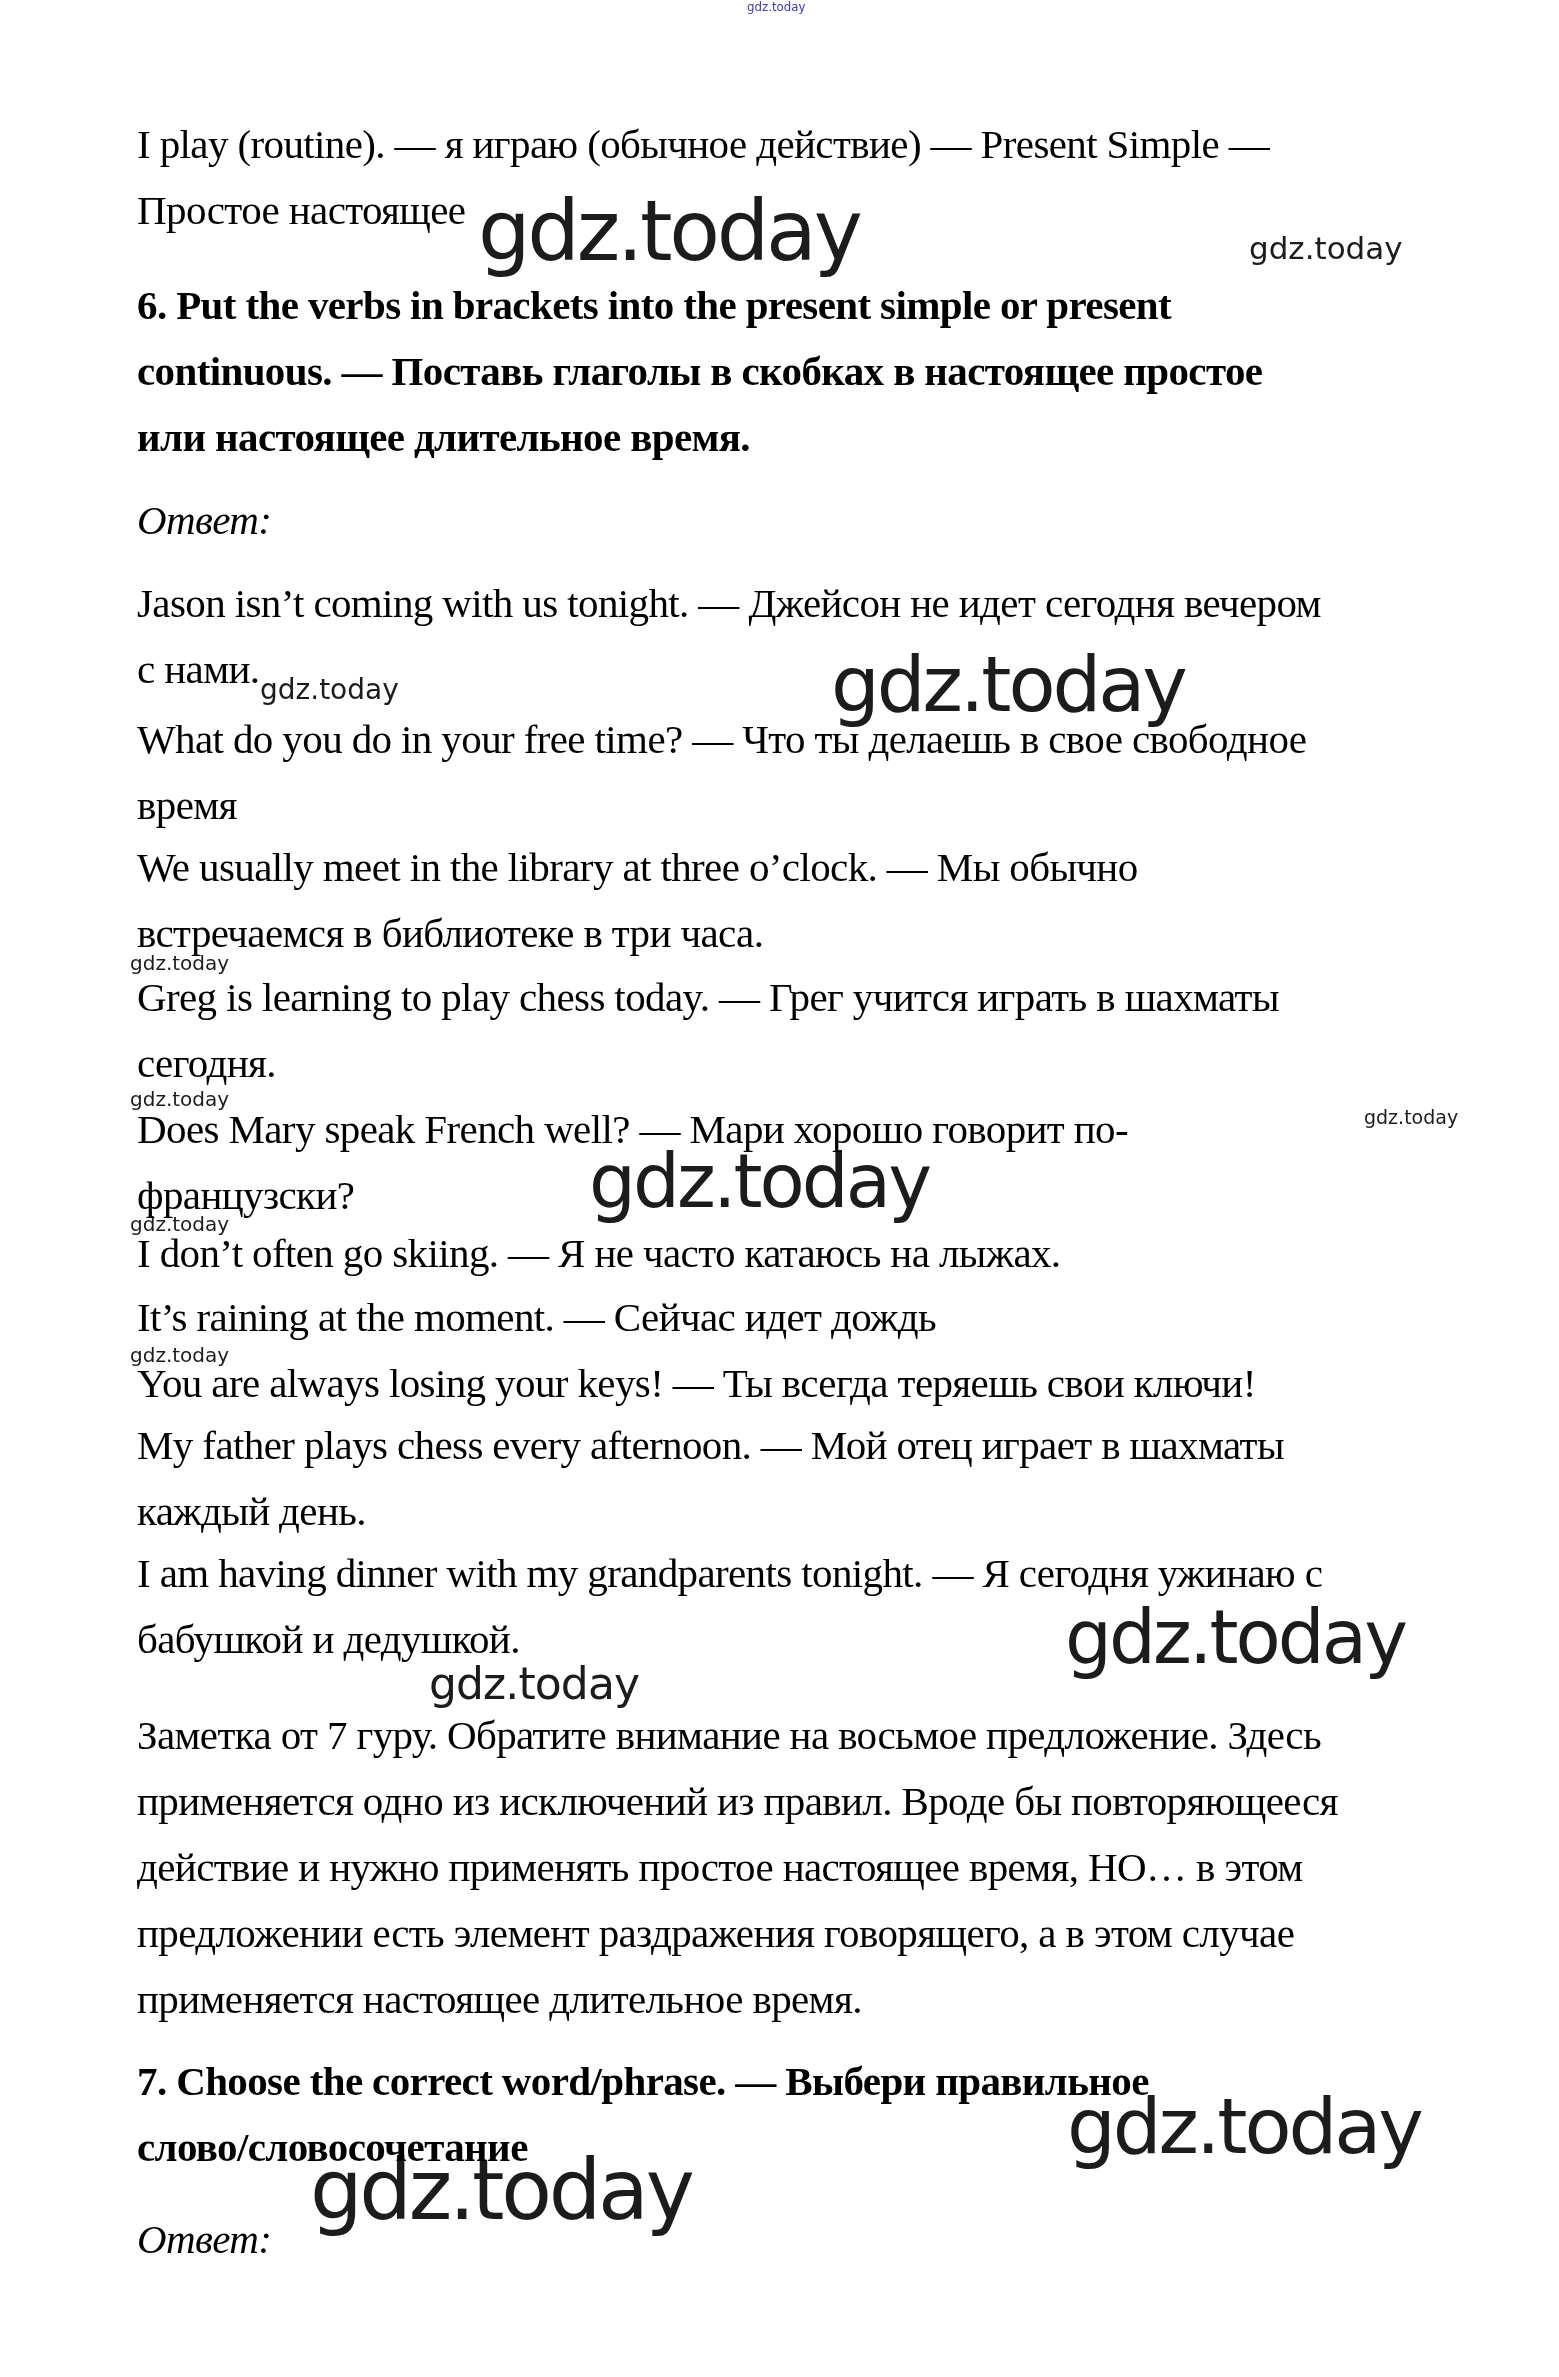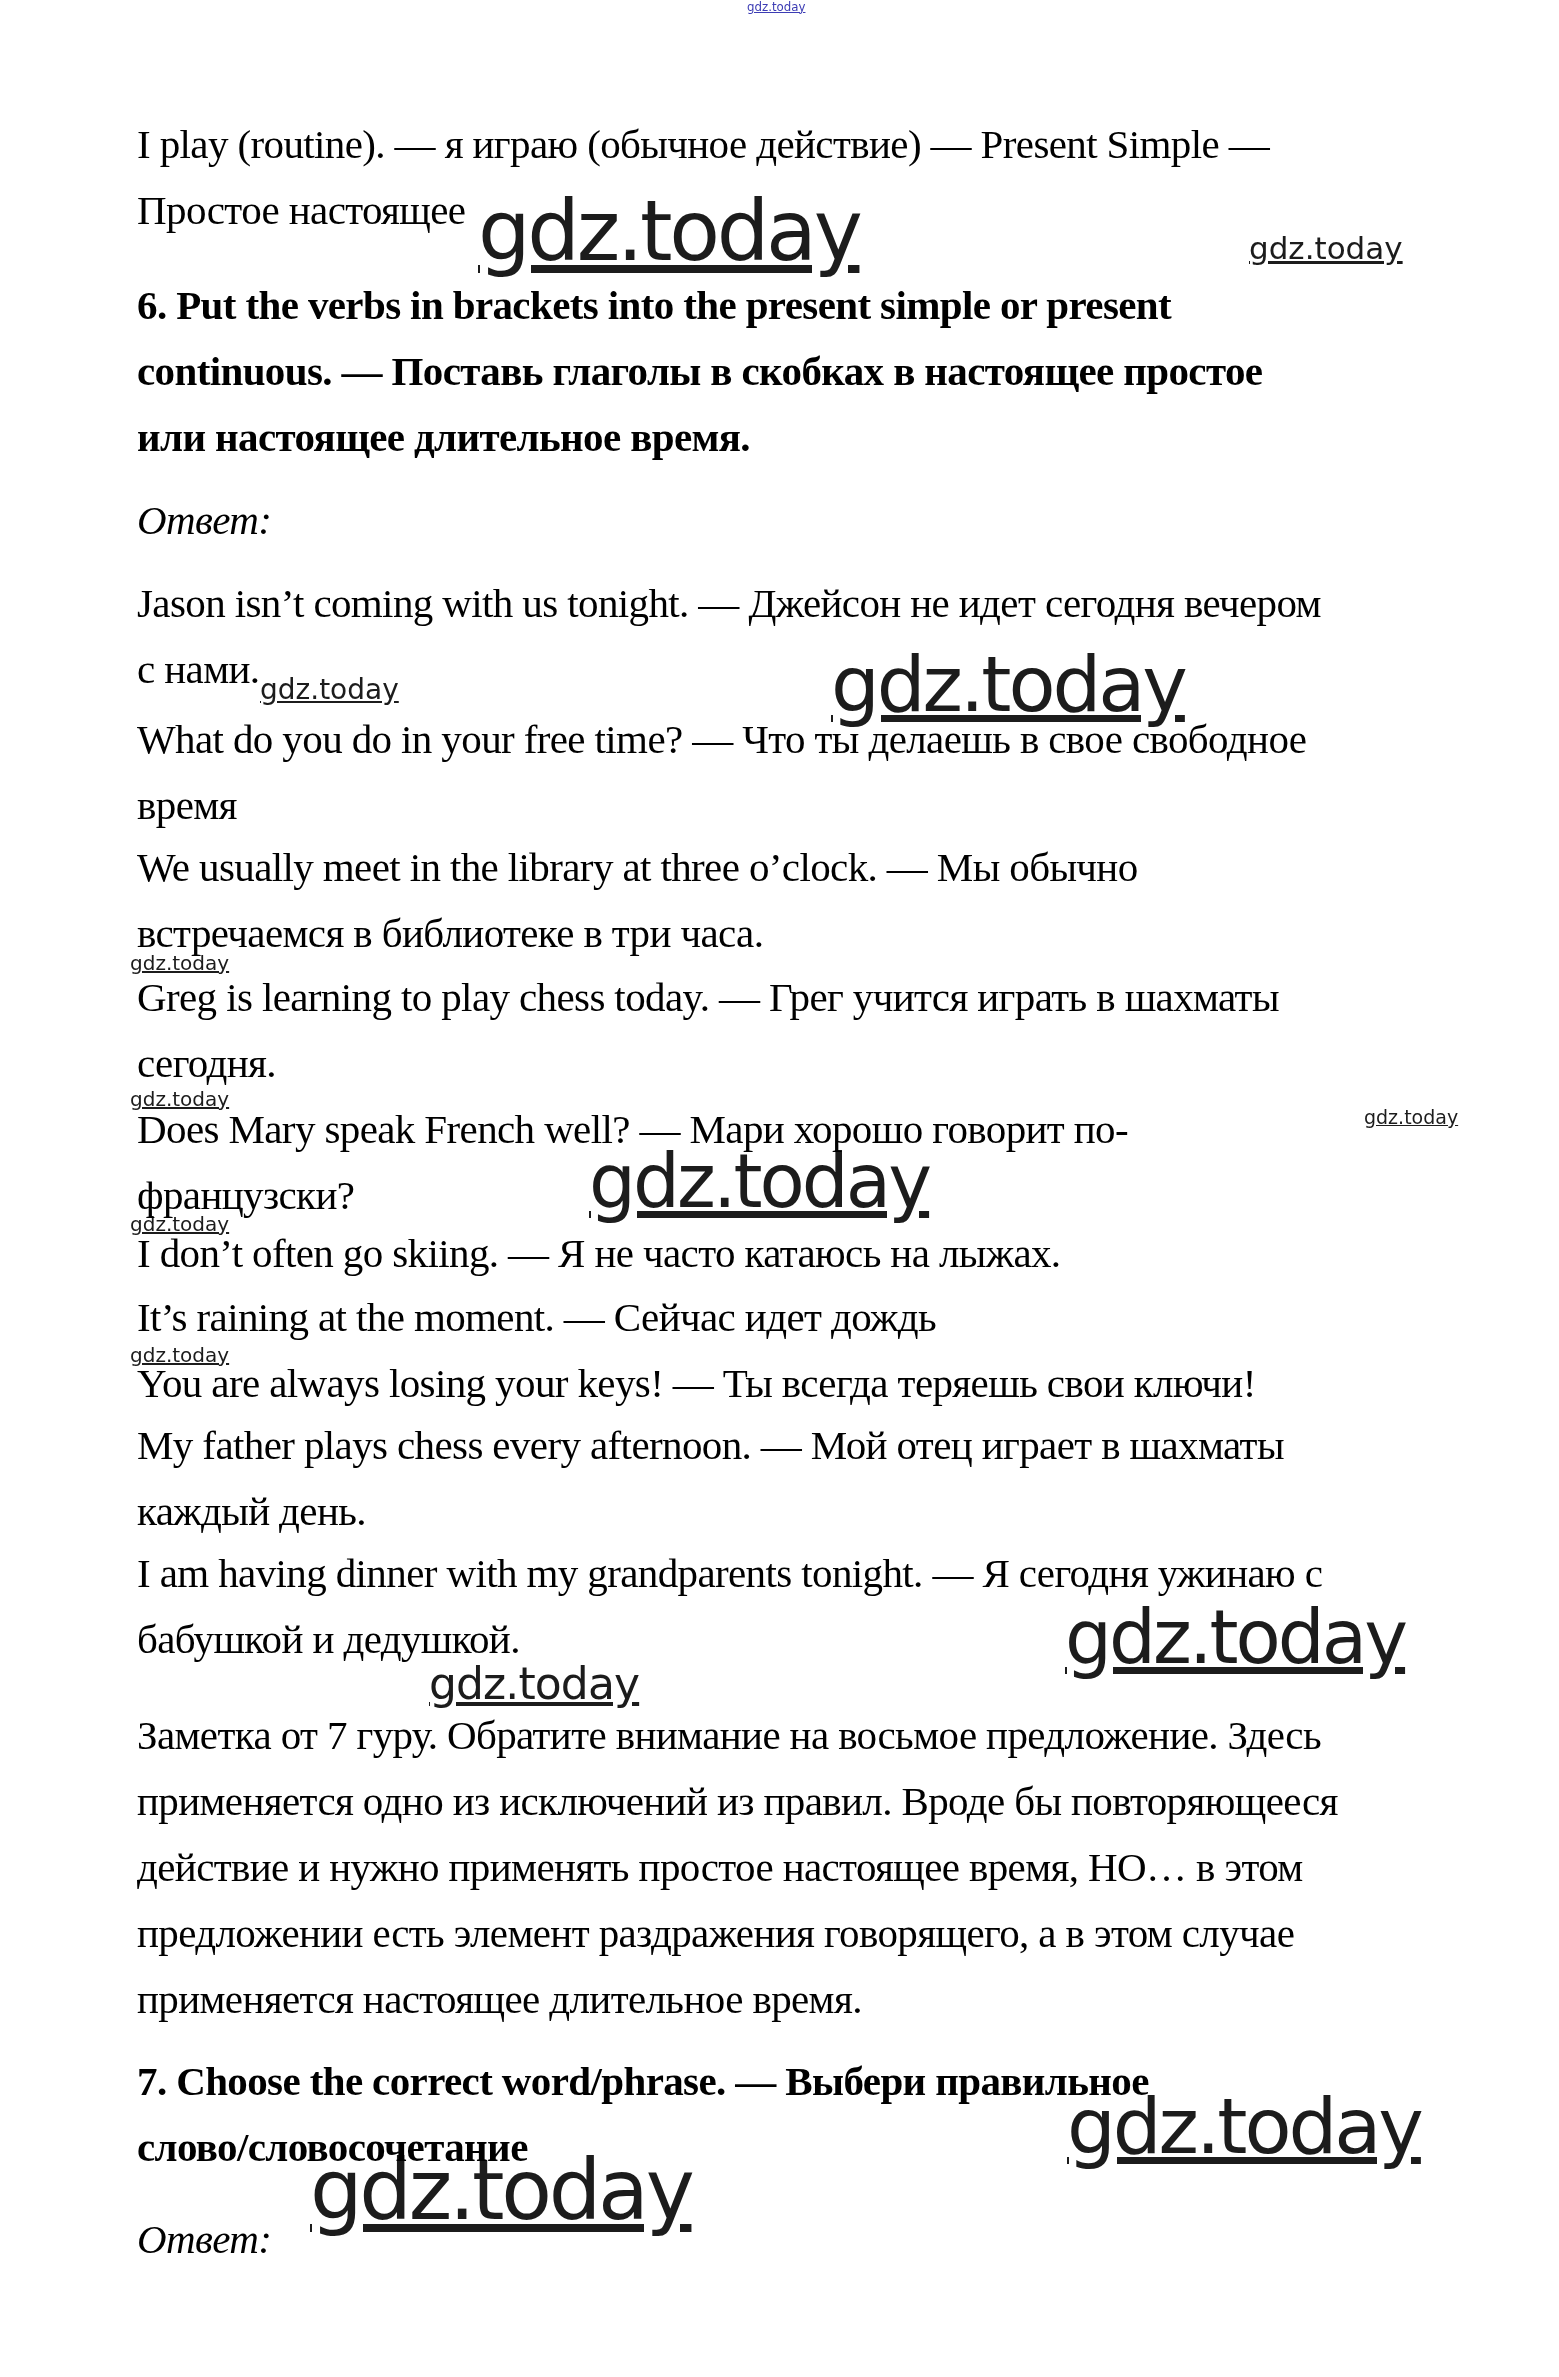--- a/index.html
+++ b/index.html
@@ -45,21 +45,20 @@
 
   .wm {
     position: absolute;
     font-family: "DejaVu Sans", sans-serif;
     font-weight: normal;
     color: #1c1c1c;
     line-height: 1;
     letter-spacing: -0.04em;
     white-space: nowrap;
     z-index: 1;
-    text-decoration: underline;
   }
   .wm-top { left: 747px; top: 1.5px;    font-size: 11.8px;  color: #3c3cb4; letter-spacing: 0; }
   .wm-b1  { left: 478px;  top: 190px;  font-size: 83px; }
   .wm-mr1 { left: 1249px; top: 233px;  font-size: 31px;  letter-spacing: 0; }
   .wm-b2  { left: 831px; top: 646px;  font-size: 77px; }
   .wm-ml1 { left: 260px;  top: 676px;  font-size: 28px;  letter-spacing: 0; }
   .wm-s1  { left: 130px;  top: 953px; font-size: 20px;  letter-spacing: 0; }
   .wm-s2  { left: 130px;  top: 1089px; font-size: 20px;  letter-spacing: 0; }
   .wm-sr1 { left: 1364px; top: 1108px; font-size: 19px;  letter-spacing: 0; }
   .wm-b3  { left: 589px;  top: 1144px; font-size: 74px; }

